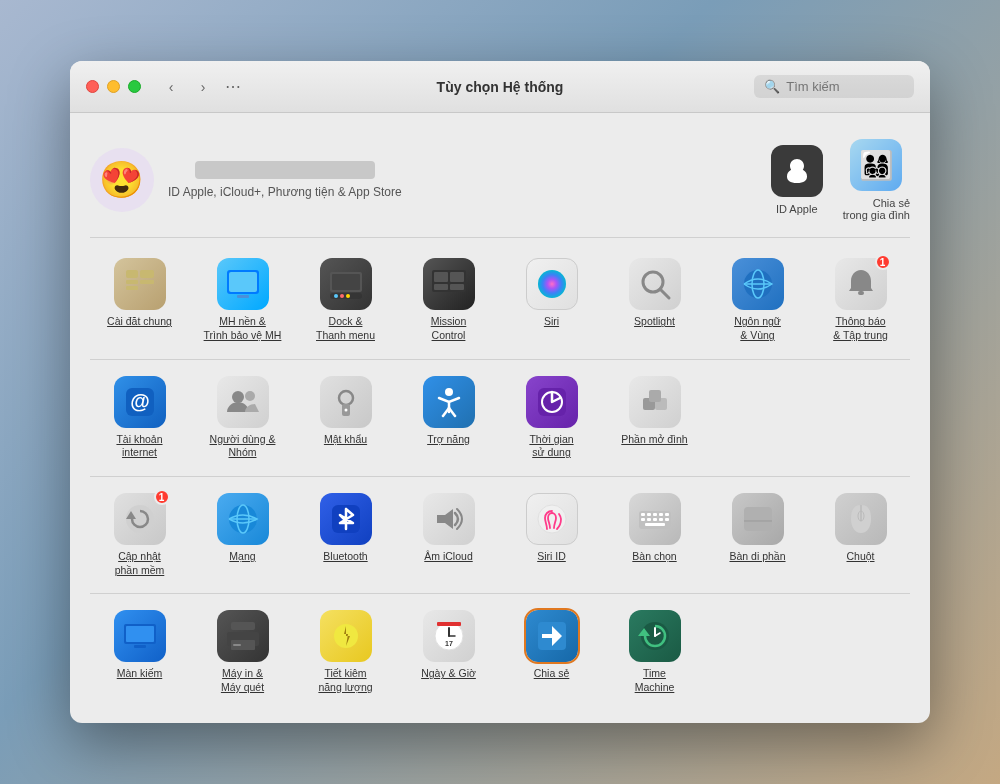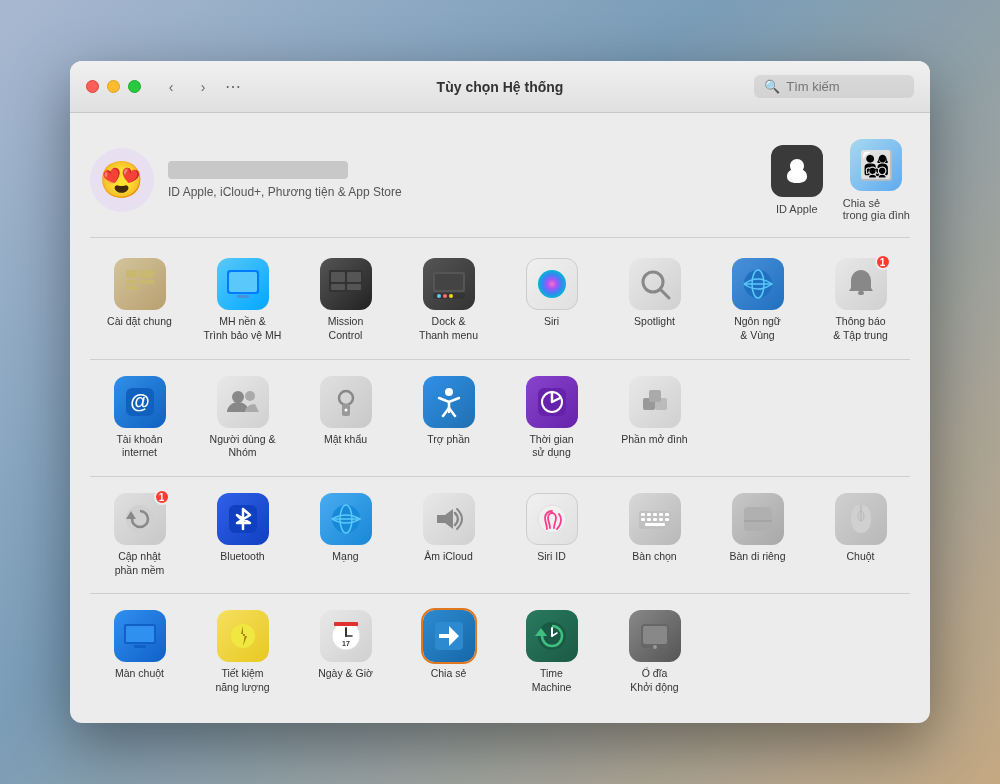--- a/index.html
+++ b/index.html
@@ -112,20 +112,21 @@
       border-radius: 50%;
       background: #e8e0f0;
       display: flex;
       align-items: center;
       justify-content: center;
       font-size: 36px;
     }
     .profile-info {
       display: flex;
       flex-direction: column;
+      align-items: center;
     }
     .profile-name {
       font-size: 18px;
       font-weight: 600;
       color: #333;
       background: #c8c8c8;
       border-radius: 4px;
       width: 180px;
       height: 18px;
       margin-bottom: 6px;
@@ -157,21 +158,21 @@
     }
     .apple-id-icon {
       background: #3a3a3a;
     }
     .family-icon {
       background: linear-gradient(135deg, #a8d8f0, #5eaaf0);
     }
     .profile-action-label {
       font-size: 11px;
       color: #444;
-      text-align: left;
+      text-align: right;
     }
     
     .icon-grid {
       display: grid;
       grid-template-columns: repeat(8, 1fr);
       gap: 4px;
       margin-top: 12px;
     }
     .icon-item {
       display: flex;
@@ -190,20 +191,21 @@
       align-items: center;
       justify-content: center;
       font-size: 28px;
       position: relative;
     }
     .icon-label {
       font-size: 10.5px;
       color: #333;
       text-align: center;
       line-height: 1.3;
+      text-decoration: underline;
     }
     .badge {
       position: absolute;
       top: -4px;
       right: -4px;
       background: #ff3b30;
       color: white;
       font-size: 10px;
       font-weight: bold;
       width: 16px;
@@ -323,44 +325,44 @@
           <svg width="36" height="36" viewBox="0 0 36 36">
               <rect x="2" y="4" width="32" height="24" rx="3" fill="#007aff"></rect>
               <rect x="4" y="6" width="28" height="20" rx="2" fill="#5ac8fa"></rect>
               <rect x="12" y="29" width="12" height="3" rx="1" fill="#4a90d9"></rect>
             </svg>
         </div>
         <span class="icon-label">MH nền &amp;<br>Trình bảo vệ MH</span>
       </div>
 
       <div class="icon-item">
-        <div class="icon-img icon-mission">
-          <svg width="36" height="36" viewBox="0 0 36 36">
-              <rect x="1" y="4" width="34" height="22" rx="2" fill="#333"></rect>
-              <rect x="3" y="6" width="14" height="10" rx="1" fill="#555"></rect>
-              <rect x="19" y="6" width="14" height="10" rx="1" fill="#555"></rect>
-              <rect x="3" y="18" width="14" height="6" rx="1" fill="#555"></rect>
-              <rect x="19" y="18" width="14" height="6" rx="1" fill="#555"></rect>
-            </svg>
-        </div>
-        <span class="icon-label">Mission<br>Control</span>
-      </div>
-
-      <div class="icon-item">
         <div class="icon-img icon-dock">
           <svg width="36" height="36" viewBox="0 0 36 36">
               <rect x="2" y="6" width="32" height="20" rx="2" fill="#555"></rect>
               <rect x="4" y="8" width="28" height="16" rx="1" fill="#444"></rect>
               <rect x="2" y="27" width="32" height="6" rx="3" fill="#333" opacity="0.8"></rect>
               <circle cx="8" cy="30" r="2" fill="#5ac8fa"></circle>
               <circle cx="14" cy="30" r="2" fill="#ff6b6b"></circle>
               <circle cx="20" cy="30" r="2" fill="#ffd700"></circle>
             </svg>
         </div>
         <span class="icon-label">Dock &amp;<br>Thanh menu</span>
+      </div>
+
+      <div class="icon-item">
+        <div class="icon-img icon-mission">
+          <svg width="36" height="36" viewBox="0 0 36 36">
+              <rect x="1" y="4" width="34" height="22" rx="2" fill="#333"></rect>
+              <rect x="3" y="6" width="14" height="10" rx="1" fill="#555"></rect>
+              <rect x="19" y="6" width="14" height="10" rx="1" fill="#555"></rect>
+              <rect x="3" y="18" width="14" height="6" rx="1" fill="#555"></rect>
+              <rect x="19" y="18" width="14" height="6" rx="1" fill="#555"></rect>
+            </svg>
+        </div>
+        <span class="icon-label">Mission<br>Control</span>
       </div>
 
       <div class="icon-item">
         <div class="icon-img icon-siri">
           <svg width="36" height="36" viewBox="0 0 36 36">
             <defs>
               <radialGradient id="sg" cx="50%" cy="50%" r="50%">
                 <stop offset="0%" stop-color="#ff6ec7"></stop>
                 <stop offset="33%" stop-color="#a855f7"></stop>
                 <stop offset="66%" stop-color="#3b82f6"></stop>
@@ -444,21 +446,21 @@
       <div class="icon-item">
         <div class="icon-img icon-accessibility">
           <svg width="36" height="36" viewBox="0 0 36 36">
               <circle cx="18" cy="8" r="4" fill="white"></circle>
               <path d="M8 14 L18 18 L28 14" stroke="white" stroke-width="2.5" fill="none" stroke-linecap="round"></path>
               <path d="M18 18 L18 28" stroke="white" stroke-width="2.5" stroke-linecap="round"></path>
               <path d="M18 24 L12 32" stroke="white" stroke-width="2.5" stroke-linecap="round"></path>
               <path d="M18 24 L24 32" stroke="white" stroke-width="2.5" stroke-linecap="round"></path>
             </svg>
         </div>
-        <span class="icon-label">Trợ phần</span>
+        <span class="icon-label">Trợ năng</span>
       </div>
 
       <div class="icon-item">
         <div class="icon-img icon-screentime">
           <svg width="36" height="36" viewBox="0 0 36 36">
               <rect x="4" y="4" width="28" height="28" rx="6" fill="#6622aa"></rect>
               <path d="M18 8 L18 18 L26 14" stroke="white" stroke-width="2.5" fill="none" stroke-linecap="round" stroke-linejoin="round"></path>
               <circle cx="18" cy="18" r="10" fill="none" stroke="white" stroke-width="2"></circle>
             </svg>
         </div>
@@ -484,42 +486,42 @@
       <div class="icon-item">
         <div class="icon-img icon-update" style="position:relative;background:linear-gradient(135deg,#e0e0e0,#c8c8c8);">
           <svg width="36" height="36" viewBox="0 0 36 36">
               <circle cx="18" cy="18" r="14" fill="#d0d0d0"></circle>
               <path d="M18 10 A8 8 0 1 1 10 18" fill="none" stroke="#888" stroke-width="2.5"></path>
               <polygon points="9,10 14,18 4,18" fill="#888"></polygon>
             </svg>
           <div class="badge">1</div>
         </div>
         <span class="icon-label">Cập nhật<br>phần mềm</span>
-      </div>
-
-      <div class="icon-item">
-        <div class="icon-img icon-bluetooth">
-          <svg width="36" height="36" viewBox="0 0 36 36">
-              <rect x="4" y="4" width="28" height="28" rx="6" fill="#1040c0"></rect>
-              <path d="M18 8 L18 28 M18 8 L25 14 L12 22 L25 22 L12 14 L18 20" stroke="white" stroke-width="2.5" fill="none" stroke-linecap="round" stroke-linejoin="round"></path>
-            </svg>
-        </div>
-        <span class="icon-label">Bluetooth</span>
       </div>
 
       <div class="icon-item">
         <div class="icon-img icon-network">
           <svg width="36" height="36" viewBox="0 0 36 36">
               <circle cx="18" cy="18" r="14" fill="#1888d8"></circle>
               <path d="M4 18 Q18 26 32 18 Q18 10 4 18" fill="none" stroke="#5ac8fa" stroke-width="1.5"></path>
               <line x1="4" y1="18" x2="32" y2="18" stroke="#5ac8fa" stroke-width="1.5"></line>
               <ellipse cx="18" cy="18" rx="6" ry="14" fill="none" stroke="#5ac8fa" stroke-width="1.5"></ellipse>
             </svg>
         </div>
         <span class="icon-label">Mạng</span>
+      </div>
+
+      <div class="icon-item">
+        <div class="icon-img icon-bluetooth">
+          <svg width="36" height="36" viewBox="0 0 36 36">
+              <rect x="4" y="4" width="28" height="28" rx="6" fill="#1040c0"></rect>
+              <path d="M18 8 L18 28 M18 8 L25 14 L12 22 L25 22 L12 14 L18 20" stroke="white" stroke-width="2.5" fill="none" stroke-linecap="round" stroke-linejoin="round"></path>
+            </svg>
+        </div>
+        <span class="icon-label">Bluetooth</span>
       </div>
 
       <div class="icon-item">
         <div class="icon-img icon-sound">
           <svg width="36" height="36" viewBox="0 0 36 36">
               <polygon points="6,14 14,14 22,8 22,28 14,22 6,22" fill="#888"></polygon>
               <path d="M24 12 Q30 18 24 24" fill="none" stroke="#888" stroke-width="2.5" stroke-linecap="round"></path>
               <path d="M26 8 Q36 18 26 28" fill="none" stroke="#888" stroke-width="2" stroke-linecap="round"></path>
             </svg>
         </div>
@@ -559,21 +561,21 @@
         <span class="icon-label">Bàn chọn</span>
       </div>
 
       <div class="icon-item">
         <div class="icon-img icon-trackpad">
           <svg width="36" height="36" viewBox="0 0 36 36">
               <rect x="4" y="6" width="28" height="24" rx="4" fill="#b0b0b0"></rect>
               <line x1="4" y1="20" x2="32" y2="20" stroke="#999" stroke-width="1"></line>
             </svg>
         </div>
-        <span class="icon-label">Bàn di riêng</span>
+        <span class="icon-label">Bàn di phần</span>
       </div>
 
       <div class="icon-item">
         <div class="icon-img icon-mouse">
           <svg width="36" height="36" viewBox="0 0 36 36">
               <path d="M18 4 C10 4 8 10 8 18 C8 26 12 32 18 32 C24 32 28 26 28 18 C28 10 26 4 18 4Z" fill="#d0d0d0"></path>
               <line x1="18" y1="4" x2="18" y2="20" stroke="#bbb" stroke-width="1.5"></line>
               <ellipse cx="18" cy="15" rx="3" ry="5" fill="none" stroke="#bbb" stroke-width="1"></ellipse>
             </svg>
         </div>
@@ -583,23 +585,34 @@
       <div class="section-divider"></div>
 
       <div class="icon-item">
         <div class="icon-img icon-display">
           <svg width="36" height="36" viewBox="0 0 36 36">
               <rect x="2" y="6" width="32" height="20" rx="2" fill="#1060c8"></rect>
               <rect x="4" y="8" width="28" height="16" rx="1" fill="#3090f0"></rect>
               <rect x="12" y="27" width="12" height="3" rx="1" fill="#1060c8"></rect>
             </svg>
         </div>
-        <span class="icon-label">Màn chuột</span>
-      </div>
-
+        <span class="icon-label">Màn kiếm</span>
+      </div>
+
+      <div class="icon-item">
+        <div class="icon-img icon-printer">
+          <svg width="36" height="36" viewBox="0 0 36 36">
+              <rect x="6" y="4" width="24" height="8" rx="2" fill="#555"></rect>
+              <rect x="2" y="14" width="32" height="14" rx="2" fill="#444"></rect>
+              <rect x="6" y="22" width="24" height="10" rx="1" fill="#555"></rect>
+              <rect x="8" y="26" width="8" height="2" rx="1" fill="#888"></rect>
+            </svg>
+        </div>
+        <span class="icon-label">Máy in &amp;<br>Máy quét</span>
+      </div>
 
       <div class="icon-item">
         <div class="icon-img icon-battery">
           <svg width="36" height="36" viewBox="0 0 36 36">
               <circle cx="18" cy="18" r="12" fill="#f0e840"></circle>
               <path d="M18 8 L16 16 L20 16 L18 28 L22 18 L18 18 Z" fill="#a08010"></path>
             </svg>
         </div>
         <span class="icon-label">Tiết kiệm<br>năng lượng</span>
       </div>
@@ -633,26 +646,16 @@
               <circle cx="18" cy="18" r="14" fill="#1a5a44"></circle>
               <path d="M18 8 A10 10 0 1 1 8 18" fill="none" stroke="#40c080" stroke-width="2.5"></path>
               <polygon points="7,10 13,18 1,18" fill="#40c080"></polygon>
               <line x1="18" y1="10" x2="18" y2="18" stroke="white" stroke-width="2" stroke-linecap="round"></line>
               <line x1="18" y1="18" x2="23" y2="15" stroke="white" stroke-width="1.5" stroke-linecap="round"></line>
             </svg>
         </div>
         <span class="icon-label">Time<br>Machine</span>
       </div>
 
-      <div class="icon-item">
-        <div class="icon-img icon-startup">
-          <svg width="36" height="36" viewBox="0 0 36 36">
-              <rect x="4" y="6" width="28" height="24" rx="4" fill="#666"></rect>
-              <rect x="6" y="8" width="24" height="18" rx="2" fill="#888"></rect>
-              <circle cx="18" cy="29" r="2" fill="#999"></circle>
-            </svg>
-        </div>
-        <span class="icon-label">Ổ đĩa<br>Khởi động</span>
-      </div>
 
     </div>
   </div>
 </div>
 
 </body></html>

